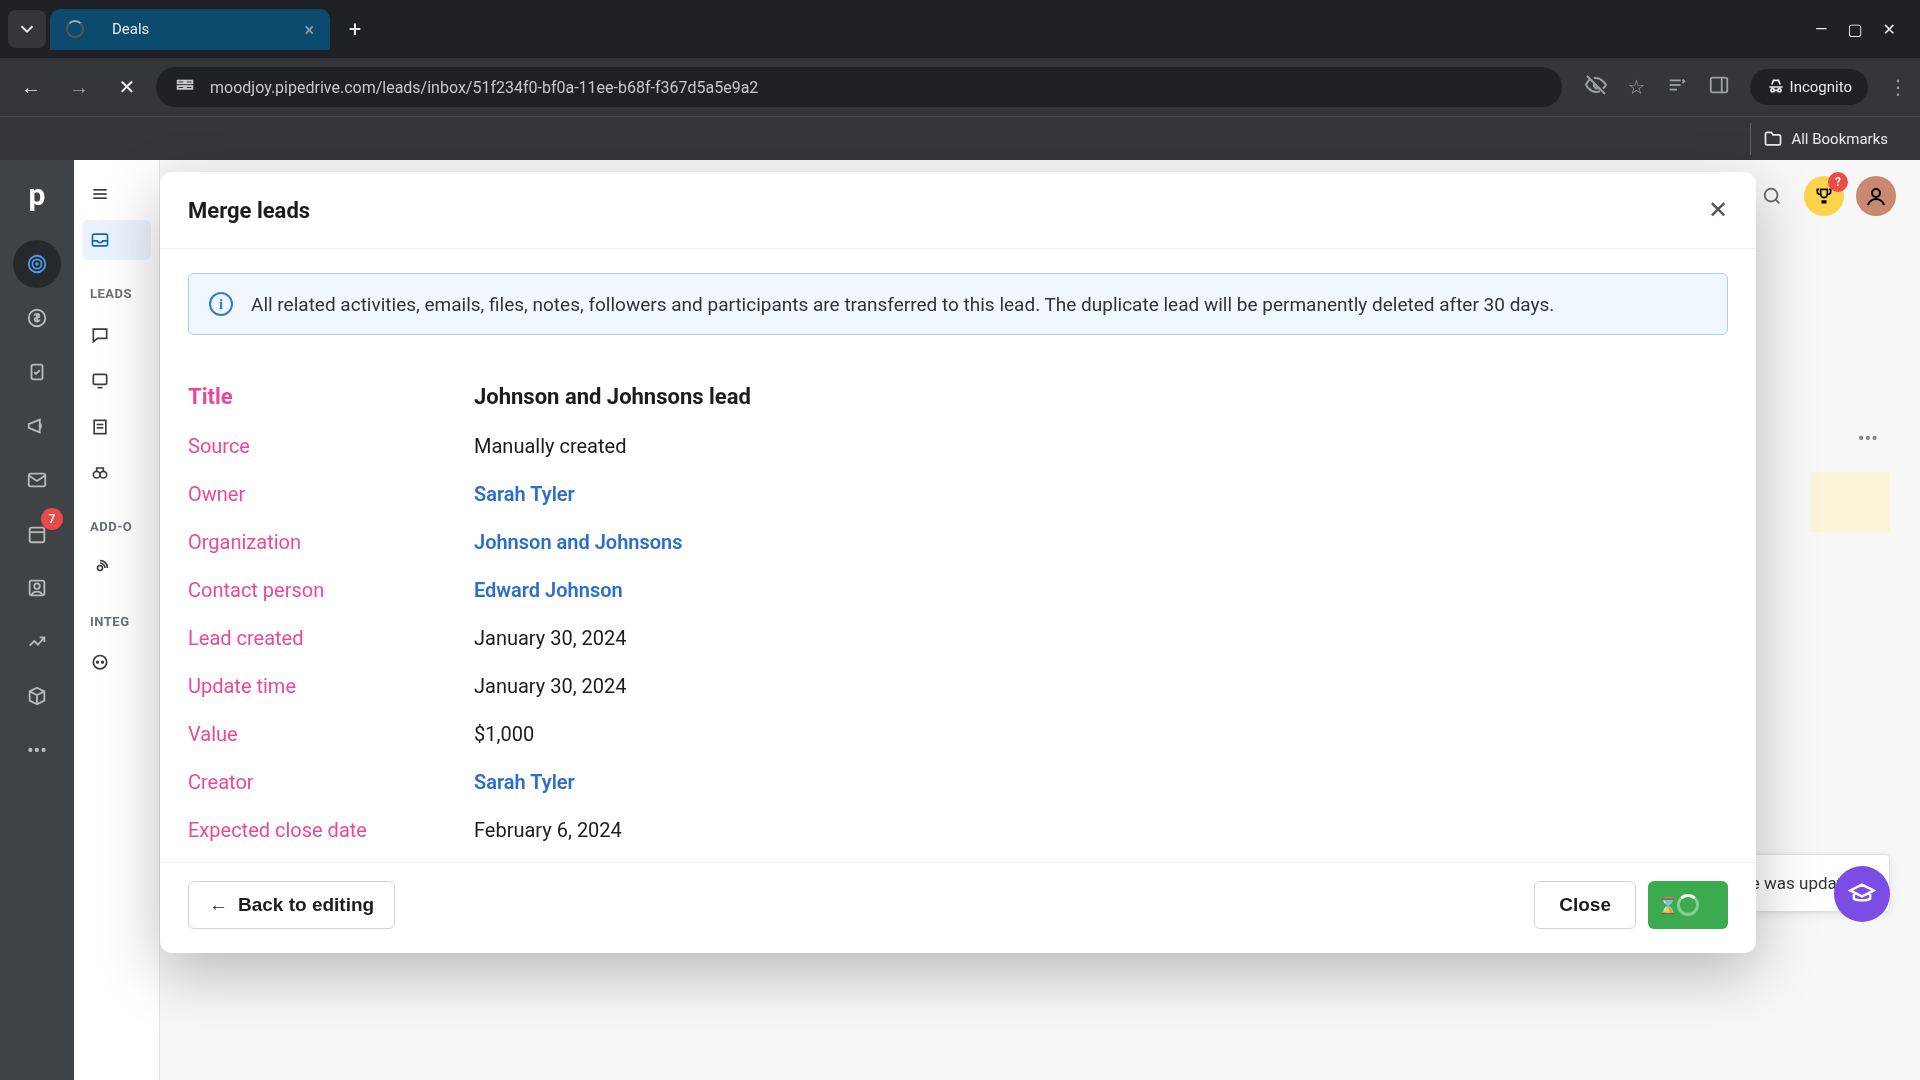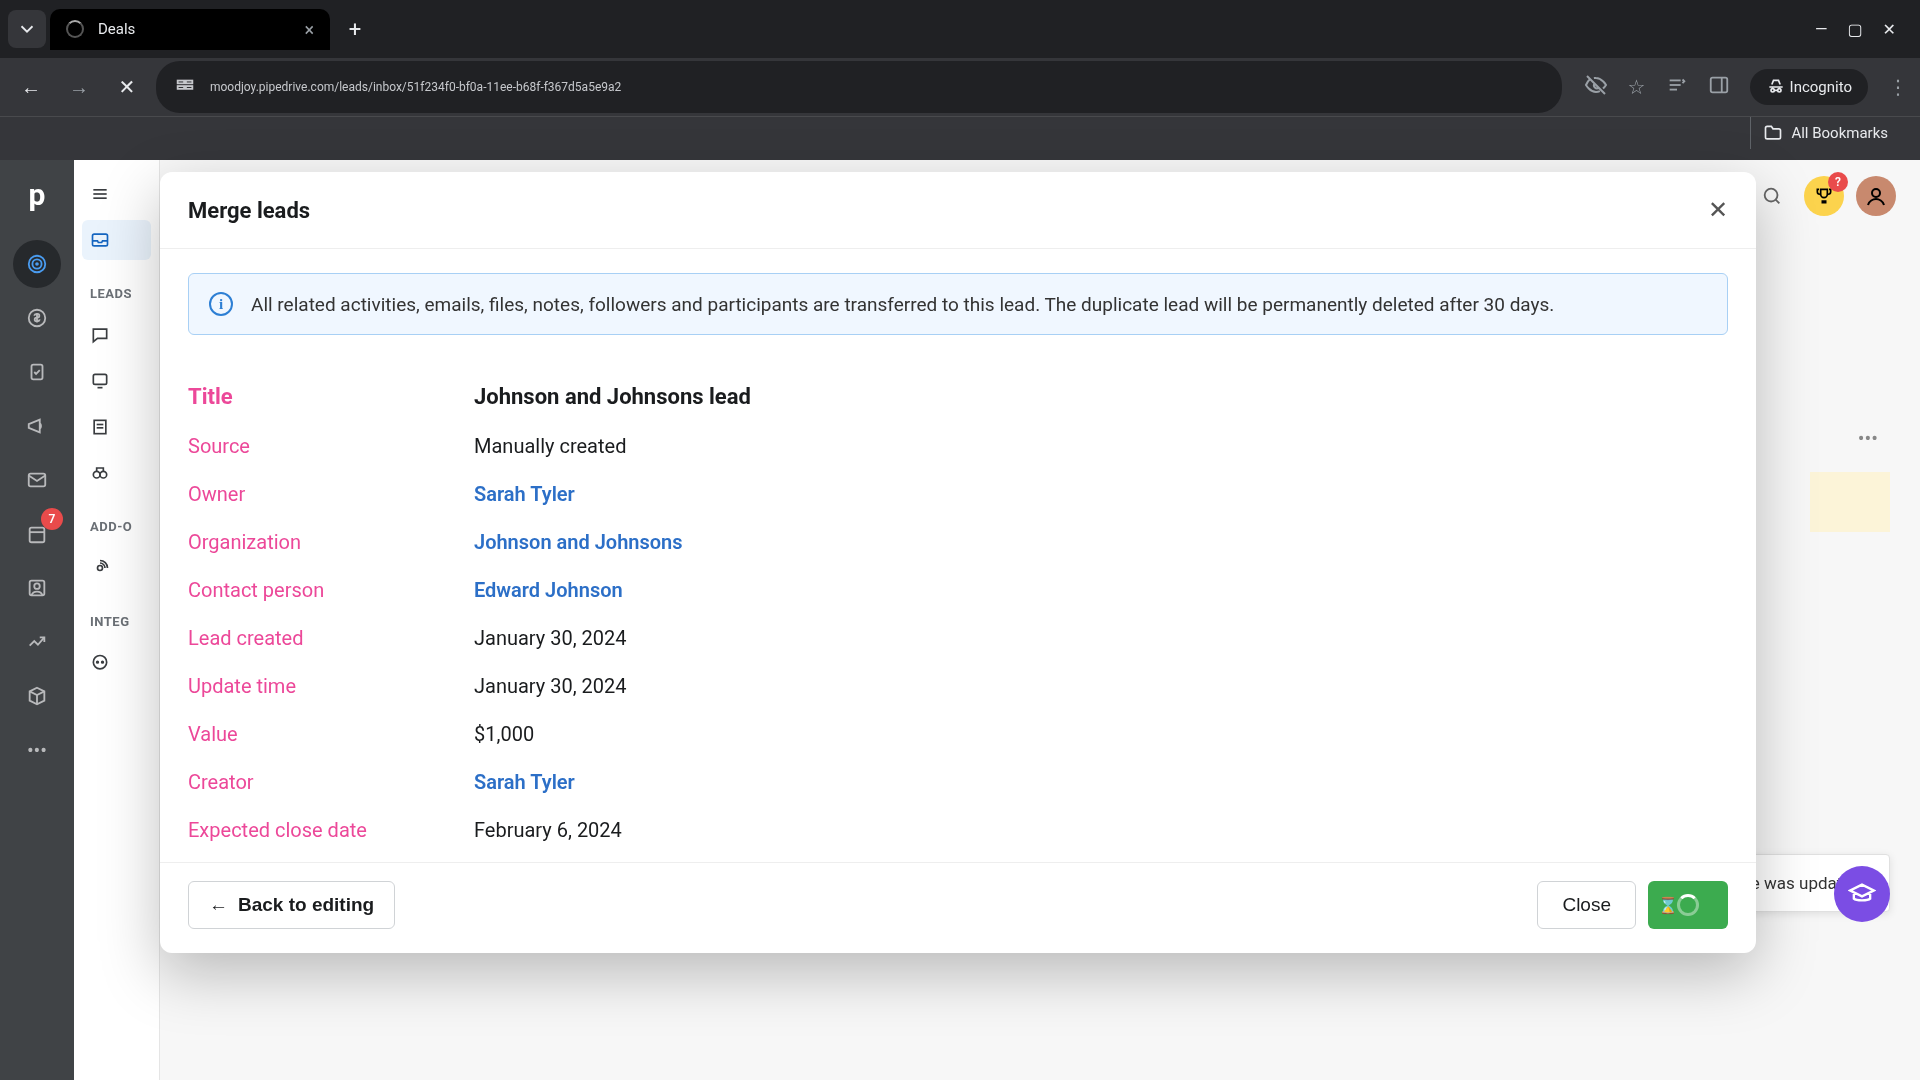--- a/index.html
+++ b/index.html
@@ -2,37 +2,37 @@
 <html><head>
 <meta charset="utf-8">
 <style>
 * { margin: 0; padding: 0; box-sizing: border-box; }
 body { font-family: -apple-system, BlinkMacSystemFont, "Segoe UI", Roboto, sans-serif; background: #202124; width: 1920px; height: 1080px; overflow: hidden; position: relative; }
 
 
 .browser-chrome { background: #202124; height: 58px; display: flex; align-items: center; }
 .tab-area { display: flex; align-items: center; height: 100%; padding-left: 8px; }
 .tab-dropdown { width: 38px; height: 38px; border-radius: 8px; background: #35363a; display: flex; align-items: center; justify-content: center; color: #e8eaed; margin-right: 4px;}
-.browser-tab { background: #000000; border-radius: 10px 10px 0 0; padding: 10px 16px; display: flex; align-items: center; gap: 14px; color: #e8eaed; font-size: 15px; min-width: 280px; }
+.browser-tab { background: #0c4a6e; border-radius: 10px 10px 0 0; padding: 10px 16px; display: flex; align-items: center; gap: 28px; color: #e8eaed; font-size: 15px; min-width: 280px; }
 .tab-spinner { width: 18px; height: 18px; border: 2px solid #555; border-top-color: #aaa; border-radius: 50%; }
 .tab-close { margin-left: auto; font-size: 18px; color: #9aa0a6; }
 .new-tab { width: 30px; height: 30px; margin-left: 10px; color: #e8eaed; display: flex; align-items: center; justify-content: center; font-size: 22px; }
 .window-controls { margin-left: auto; display: flex; gap: 20px; padding: 0 24px; color: #e8eaed; }
 .window-controls span { font-size: 16px; }
 
 .url-bar-row { background: #35363a; height: 58px; display: flex; align-items: center; padding: 0 12px; gap: 10px; }
 .nav-btn { width: 38px; height: 38px; display: flex; align-items: center; justify-content: center; color: #9aa0a6; font-size: 20px; border-radius: 50%; }
 .nav-btn.active { color: #e8eaed; }
-.url-bar { flex: 1; background: #202124; border-radius: 24px; height: 52px; display: flex; align-items: center; padding: 4px 18px; color: #c6c8cc; font-size: 12px; gap: 14px; }
+.url-bar { flex: 1; background: #202124; border-radius: 24px; height: 40px; display: flex; align-items: center; padding: 4px 18px; color: #c6c8cc; font-size: 16px; gap: 14px; }
 .url-icon { width: 22px; height: 22px; display: flex; align-items: center; justify-content: center; font-size: 16px; }
 .url-right-icons { display: flex; gap: 20px; align-items: center; margin-left: 12px; }
 .incognito-pill { background: #202124; border-radius: 20px; padding: 8px 16px; display: flex; gap: 4px; align-items: center; color: #e8eaed; font-size: 15px; }
 .star-icon { color: #9aa0a6; font-size: 20px; }
 
-.bookmarks-row { background: #35363a; height: 44px; display: flex; align-items: flex-start; justify-content: flex-end; padding: 0 20px; border-top: 1px solid #494a4d; }
+.bookmarks-row { background: #35363a; height: 44px; display: flex; align-items: center; justify-content: flex-end; padding: 0 20px; border-top: 1px solid #494a4d; }
 .all-bookmarks { display: flex; align-items: center; gap: 8px; color: #e8eaed; font-size: 15px; padding: 6px 12px; border-left: 1px solid #5f6368; }
 
 
 .app-area { position: absolute; top: 160px; left: 0; right: 0; bottom: 0; background: #f7f7f7; display: flex; }
 .left-rail { width: 74px; background: #404346; display: flex; flex-direction: column; align-items: center; padding-top: 12px; gap: 6px; }
 .rail-logo { width: 44px; height: 44px; display: flex; align-items: center; justify-content: center; color: #fff; font-size: 30px; font-weight: 700; margin-bottom: 18px; }
 .rail-item { width: 48px; height: 48px; border-radius: 50%; display: flex; align-items: center; justify-content: center; color: #b8b9bb; position: relative; }
 .rail-item.active { background: #26292c; color: #4a9cf0; }
 .rail-badge { position: absolute; top: -2px; right: -2px; background: #e94b4b; color: #fff; font-size: 12px; border-radius: 50%; width: 22px; height: 22px; display: flex; align-items: center; justify-content: center; font-weight: 600; }
 .rail-icon { width: 22px; height: 22px; }
@@ -57,21 +57,21 @@
 .details-row { display: flex; padding: 8px 0; line-height: 1.6; }
 .details-label { width: 286px; color: #ec4899; font-size: 20px; }
 .details-label.title-label { font-weight: 700; font-size: 22px; }
 .details-value { color: #1a1c1e; font-size: 20px; }
 .details-value.title-value { font-weight: 700; font-size: 22px; }
 .details-value.link { color: #2c6fc7; font-weight: 600; }
 .warm-badge { background: #f1f1f1; color: #666; font-size: 14px; font-weight: 700; padding: 4px 10px; border-radius: 3px; letter-spacing: 0.5px; }
 
 .modal-footer { padding: 18px 28px 24px; display: flex; align-items: center; border-top: 1px solid #eee; }
 .back-btn { background: #fff; border: 1px solid #d0d3d6; border-radius: 6px; padding: 12px 20px; font-size: 19px; font-weight: 600; color: #1a1c1e; display: flex; align-items: center; gap: 10px; }
-.close-btn { margin-left: auto; background: #fff; border: 1px solid #d0d3d6; border-radius: 6px; padding: 12px 24px; font-size: 19px; font-weight: 400; color: #1a1c1e; text-align: right; }
+.close-btn { margin-left: auto; background: #fff; border: 1px solid #d0d3d6; border-radius: 6px; padding: 12px 24px; font-size: 19px; font-weight: 700; color: #1a1c1e; text-align: right; }
 .merge-btn { margin-left: 12px; background: #3cab4f; border: none; border-radius: 6px; padding: 10px 22px; display: flex; align-items: center; justify-content: center; min-width: 80px; height: 48px; }
 .merge-spinner { width: 22px; height: 22px; border: 3px solid rgba(255,255,255,0.4); border-top-color: #fff; border-radius: 50%; }
 .hourglass { position: absolute; font-size: 16px; }
 .convert-deal-btn { position: absolute; bottom: 178px; left: 610px; background: #2a7a3e; color: #fff; padding: 14px 24px; border-radius: 6px; font-size: 18px; font-weight: 600; }
 .note-mention { position: absolute; bottom: 256px; left: 980px; background: #fff; padding: 4px; }
 .mention-pill { background: #c9e1f5; color: #2c6fc7; padding: 4px 8px; border-radius: 3px; font-weight: 600; }
 .bg-line { position: absolute; color: #555; font-size: 17px; }
 
 
 .toast { position: absolute; bottom: 168px; right: 30px; background: #fff; border: 1px solid #e0e0e0; border-radius: 4px; padding: 18px 28px; font-size: 17px; color: #333; box-shadow: 0 2px 8px rgba(0,0,0,0.1); }

